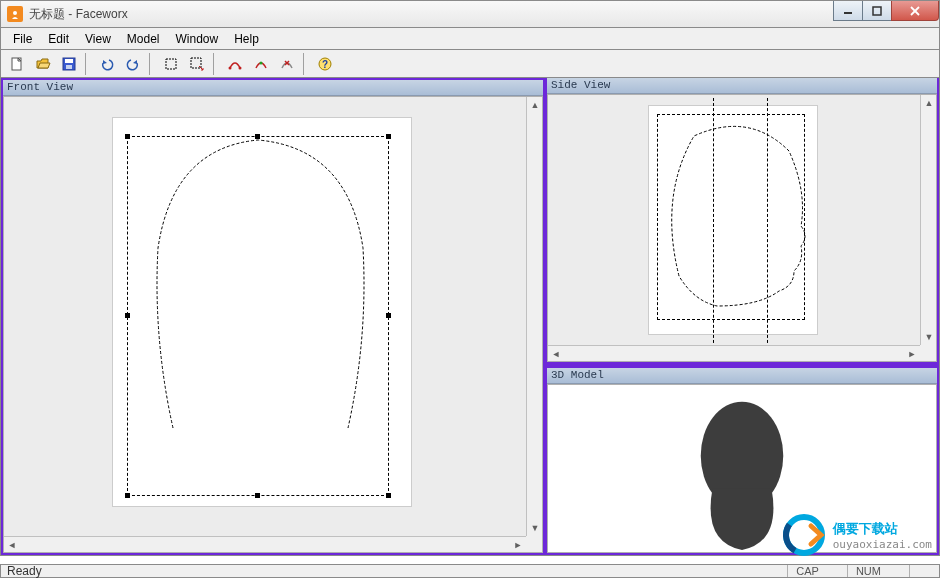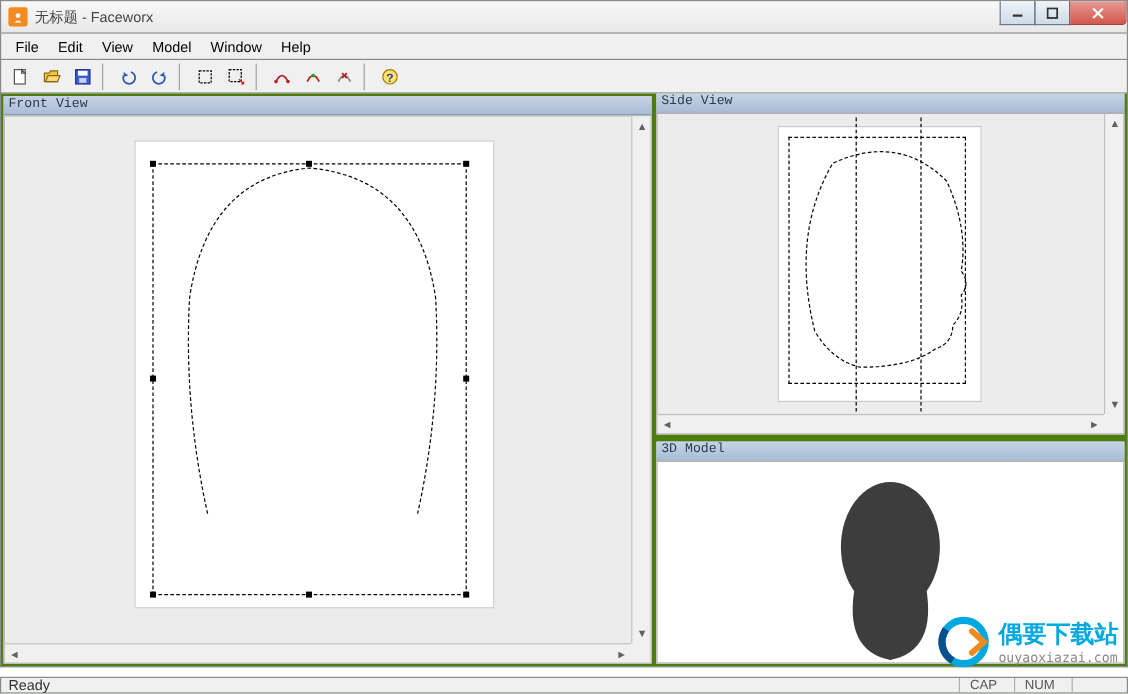--- a/index.html
+++ b/index.html
@@ -17,21 +17,21 @@
 
 .menubar { height: 22px; border: 1px solid #8a8a8a; border-top: none; display: flex; align-items: center; padding: 0 4px; background: #f0f0f0; }
 .menu-item { padding: 2px 8px; cursor: pointer; }
 
 
 .toolbar { height: 28px; border: 1px solid #8a8a8a; border-top: none; display: flex; align-items: center; padding: 2px 4px; background: #f0f0f0; gap: 2px; }
 .tool-btn { width: 24px; height: 22px; border: 1px solid transparent; display: flex; align-items: center; justify-content: center; cursor: pointer; border-radius: 2px; }
 .tool-sep { width: 6px; height: 22px; border-left: 1px solid #a0a0a0; margin: 0 2px; }
 
 
-.workspace { position: absolute; top: 78px; left: 0; right: 0; bottom: 22px; border: 1px solid #8a8a8a; border-top: none; background: #4d7c0f; }
+.workspace { position: absolute; top: 78px; left: 0; right: 0; bottom: 22px; border: 1px solid #8a8a8a; border-top: none; background: #6d28d9; }
 .pane { position: absolute; background: #ececec; }
 .pane-title { height: 16px; background: linear-gradient(#c7d4e4,#a9bdd6); color: #2a3a50; font-family: "Courier New", monospace; font-size: 11px; padding: 1px 4px; border-bottom: 1px solid #8a9ab0; }
 .pane-body { position: absolute; top: 16px; left: 0; right: 0; bottom: 0; background: #ececec; border: 1px solid #b0b0b0; }
 
 
 #front { top: 2px; left: 2px; width: 540px; bottom: 2px; }
 #side  { top: 0; left: 546px; right: 2px; height: 284px; }
 #view3d{ top: 290px; left: 546px; right: 2px; bottom: 2px; }
 
 .canvas { position: absolute; background: #fff; border: 1px solid #ccc; }
@@ -42,28 +42,28 @@
 
 .hscroll { position: absolute; left: 0; right: 16px; bottom: 0; height: 16px; background: #f0f0f0; border-top: 1px solid #c0c0c0; }
 .vscroll { position: absolute; right: 0; top: 0; bottom: 16px; width: 16px; background: #f0f0f0; border-left: 1px solid #c0c0c0; }
 .scroll-corner { position: absolute; right: 0; bottom: 0; width: 16px; height: 16px; background: #f0f0f0; }
 .scroll-arrow { width:16px; height:16px; display:flex; align-items:center; justify-content:center; color:#606060; font-size:9px; cursor:pointer; }
 .hscroll .scroll-arrow:last-child { position:absolute; right:0; top:0; }
 .vscroll .scroll-arrow:last-child { position:absolute; bottom:0; left:0; }
 
 
 .statusbar { position: absolute; left:0; right:0; bottom:0; height: 14px; border: 1px solid #8a8a8a; border-top: 1px solid #8a8a8a; background: #f0f0f0; display:flex; align-items:center; padding: 0 6px; font-size: 12px; color: #333; }
-.status-right { position:absolute; right: 26px; display:flex; gap: 6px; font-size:11px; color:#555; }
+.status-right { position:absolute; right: 10px; display:flex; gap: 20px; font-size:11px; color:#555; }
 .status-cell { border-left: 1px solid #b0b0b0; padding: 0 8px; }
 
 
 .watermark { position: absolute; right: 8px; bottom: 20px; display:flex; align-items:center; gap:6px; pointer-events:none; }
 .wm-logo { width: 46px; height: 46px; }
 .wm-text { display:flex; flex-direction:column; }
-.wm-title { color: #00a8e0; font-weight: bold; font-size: 20px; text-shadow: 0 0 3px #fff; }
+.wm-title { color: #00a8e0; font-weight: bold; font-size: 13px; text-shadow: 0 0 3px #fff; }
 .wm-sub { color: #888; font-size: 11px; font-family: monospace; }
 
 
 .sel-box { position:absolute; border: 1.5px dashed #000; }
 .handle { position:absolute; width:5px; height:5px; background:#000; }
 </style>
 </head>
 <body>
 
 <div class="titlebar">

